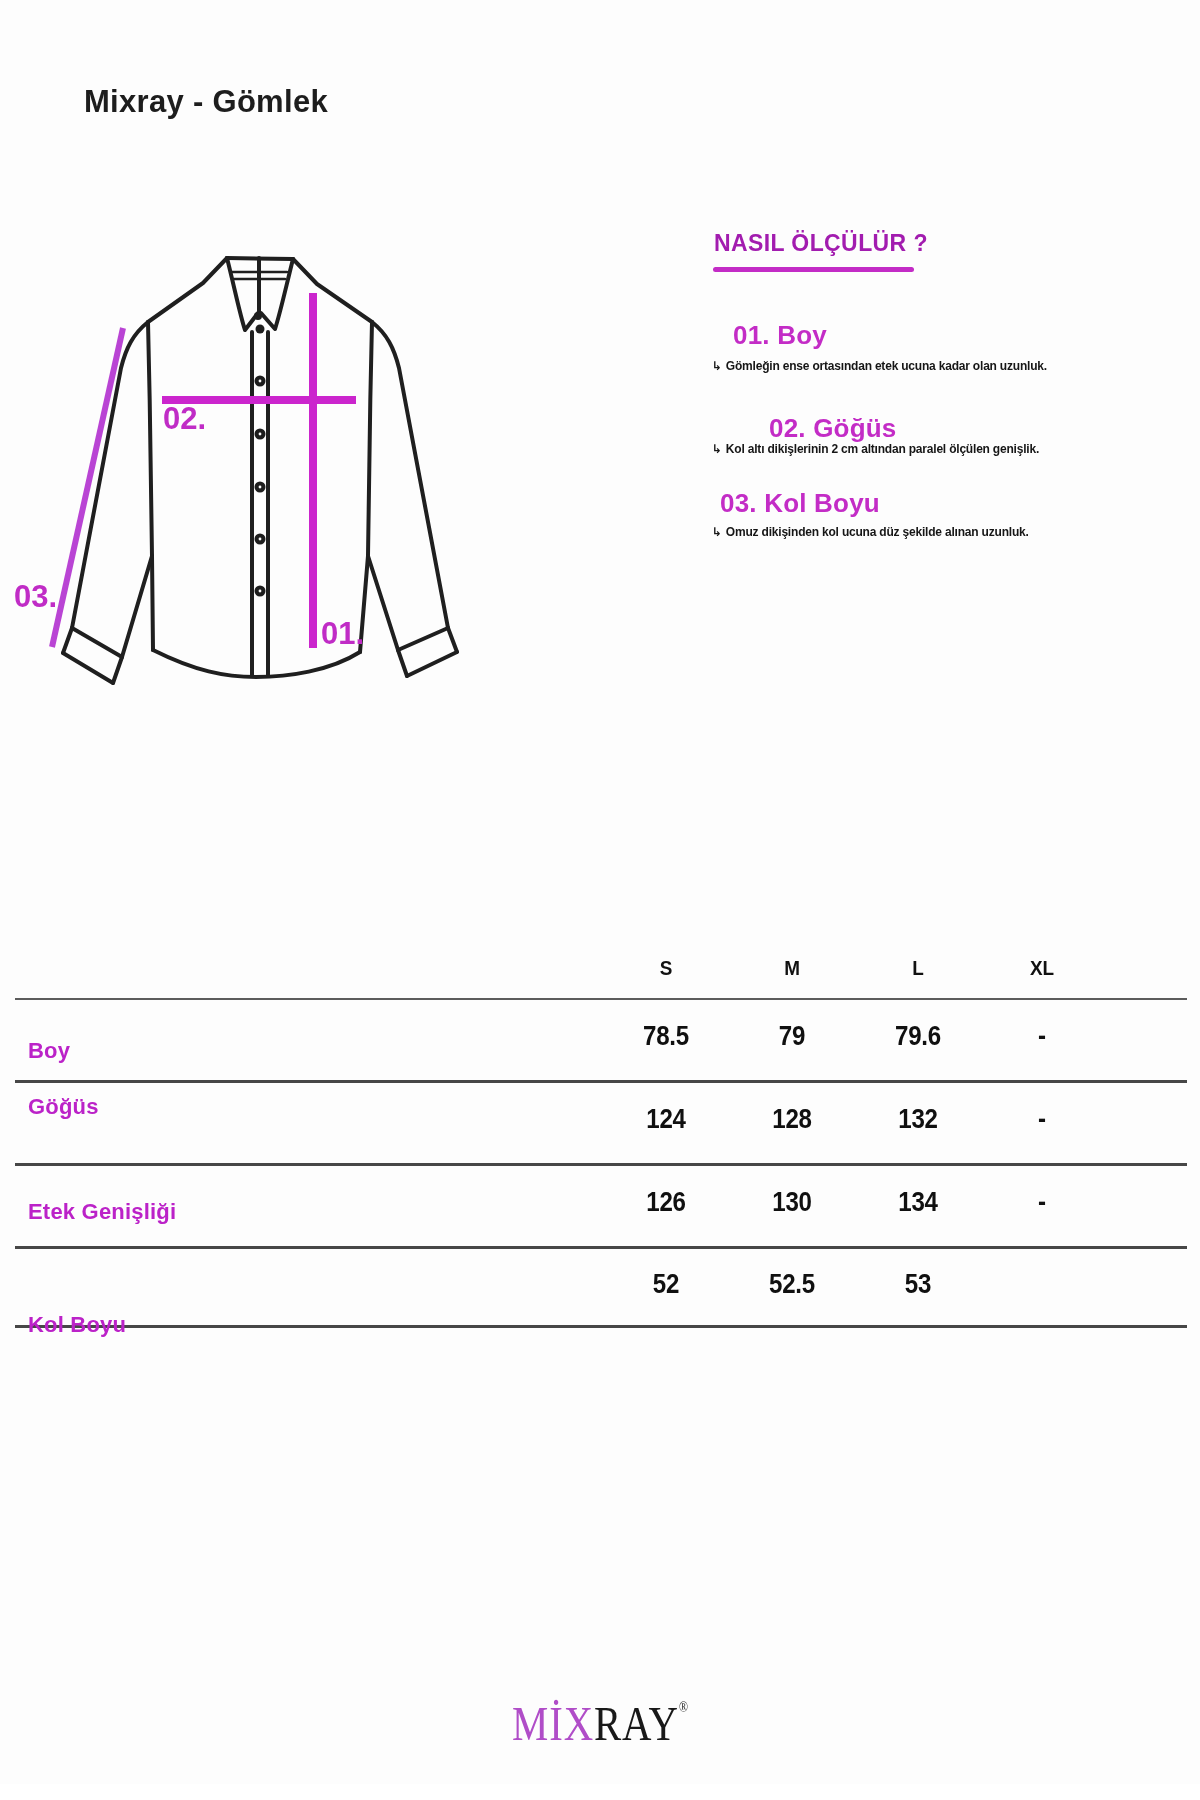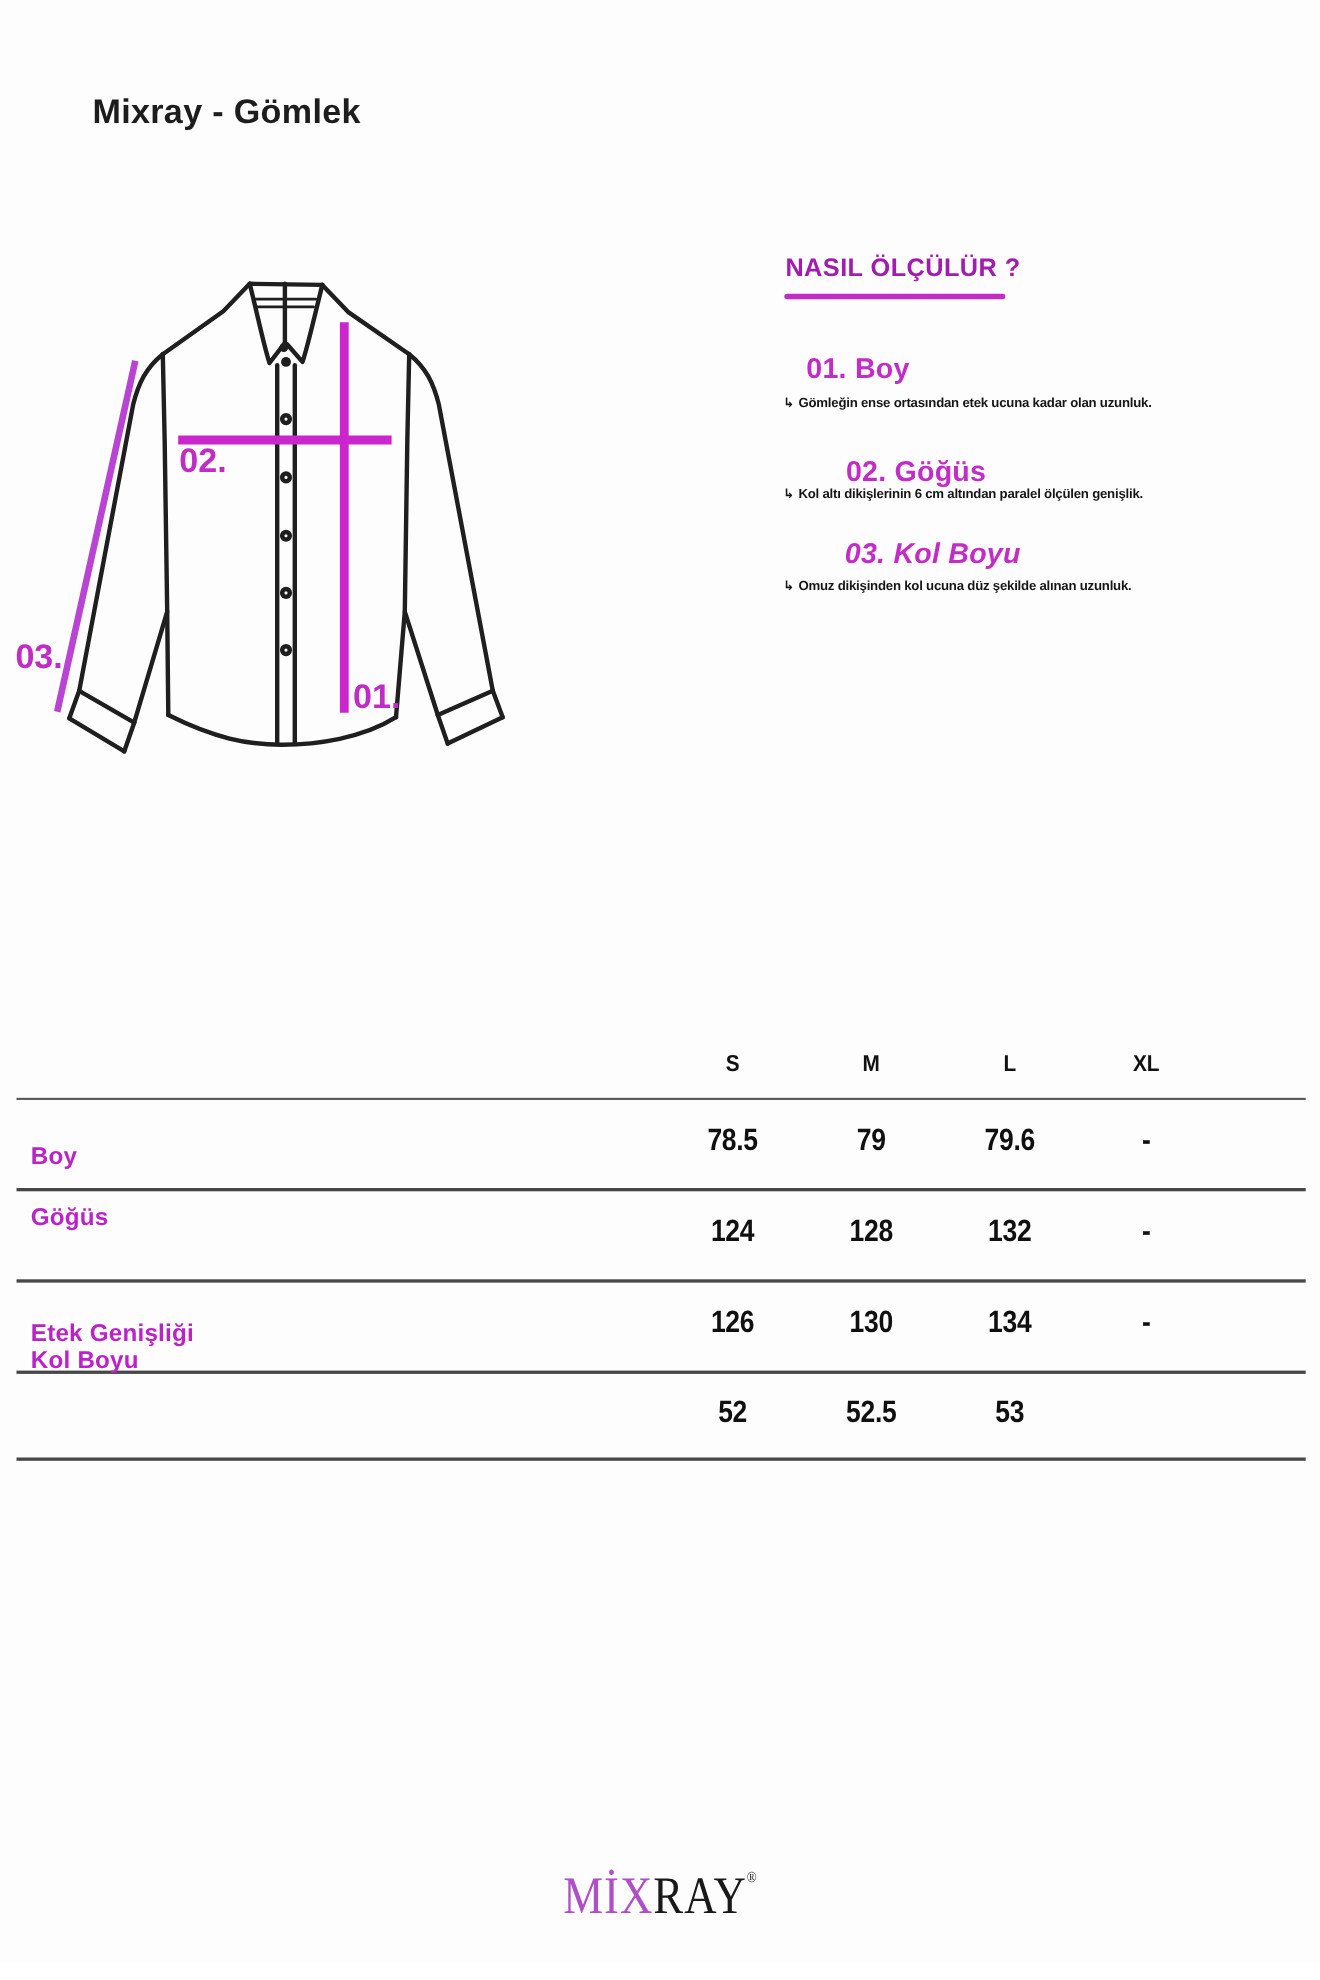--- a/index.html
+++ b/index.html
@@ -114,23 +114,23 @@
     </g>
   </svg>
 
   <div class="abs htm-heading">NASIL ÖLÇÜLÜR ?</div>
   <div class="abs htm-underline"></div>
 
   <div class="abs htm-item-title" style="left:733px;top:320px;">01. Boy</div>
   <div class="abs htm-item-text" style="left:712px;top:359px;"><span class="htm-arrow">↳</span><span>Gömleğin ense ortasından etek ucuna kadar olan uzunluk.</span></div>
 
   <div class="abs htm-item-title" style="left:733px;top:413px;margin-left:36px;">02. Göğüs</div>
-  <div class="abs htm-item-text" style="left:712px;top:442px;"><span class="htm-arrow">↳</span><span>Kol altı dikişlerinin 6 cm altından paralel ölçülen genişlik.</span></div>
+  <div class="abs htm-item-text" style="left:712px;top:442px;"><span class="htm-arrow">↳</span><span>Kol altı dikişlerinin 2 cm altından paralel ölçülen genişlik.</span></div>
 
-  <div class="abs htm-item-title" style="left:768px;top:488px;font-style:italic;">03. Kol Boyu</div>
+  <div class="abs htm-item-title" style="left:720px;top:488px;">03. Kol Boyu</div>
   <div class="abs htm-item-text" style="left:712px;top:525px;"><span class="htm-arrow">↳</span><span>Omuz dikişinden kol ucuna düz şekilde alınan uzunluk.</span></div>
 
   <div class="abs tbl-col" style="left:666px;top:956px;">S</div>
   <div class="abs tbl-col" style="left:792px;top:956px;">M</div>
   <div class="abs tbl-col" style="left:918px;top:956px;">L</div>
   <div class="abs tbl-col" style="left:1042px;top:956px;">XL</div>
 
   <div class="abs tbl-line tbl-line-header" style="top:998px;"></div>
   <div class="abs tbl-line" style="top:1080px;"></div>
   <div class="abs tbl-line" style="top:1163px;"></div>
@@ -148,21 +148,21 @@
   <div class="abs tbl-val" style="left:792px;top:1103px;">128</div>
   <div class="abs tbl-val" style="left:918px;top:1103px;">132</div>
   <div class="abs tbl-val" style="left:1042px;top:1103px;">-</div>
 
   <div class="abs tbl-rowlabel" style="top:1199px;">Etek Genişliği</div>
   <div class="abs tbl-val" style="left:666px;top:1186px;">126</div>
   <div class="abs tbl-val" style="left:792px;top:1186px;">130</div>
   <div class="abs tbl-val" style="left:918px;top:1186px;">134</div>
   <div class="abs tbl-val" style="left:1042px;top:1186px;">-</div>
 
-  <div class="abs tbl-rowlabel" style="top:1224px;">Kol Boyu</div>
+  <div class="abs tbl-rowlabel" style="top:1312px;">Kol Boyu</div>
   <div class="abs tbl-val" style="left:666px;top:1268px;">52</div>
   <div class="abs tbl-val" style="left:792px;top:1268px;">52.5</div>
   <div class="abs tbl-val" style="left:918px;top:1268px;">53</div>
   <div class="abs tbl-val" style="left:1042px;top:1268px;"></div>
 
   <div class="abs logo"><span class="logo-mix">MİX</span><span class="logo-ray">RAY</span><span class="logo-reg">®</span></div>
 
 </div>
 
 </body></html>

